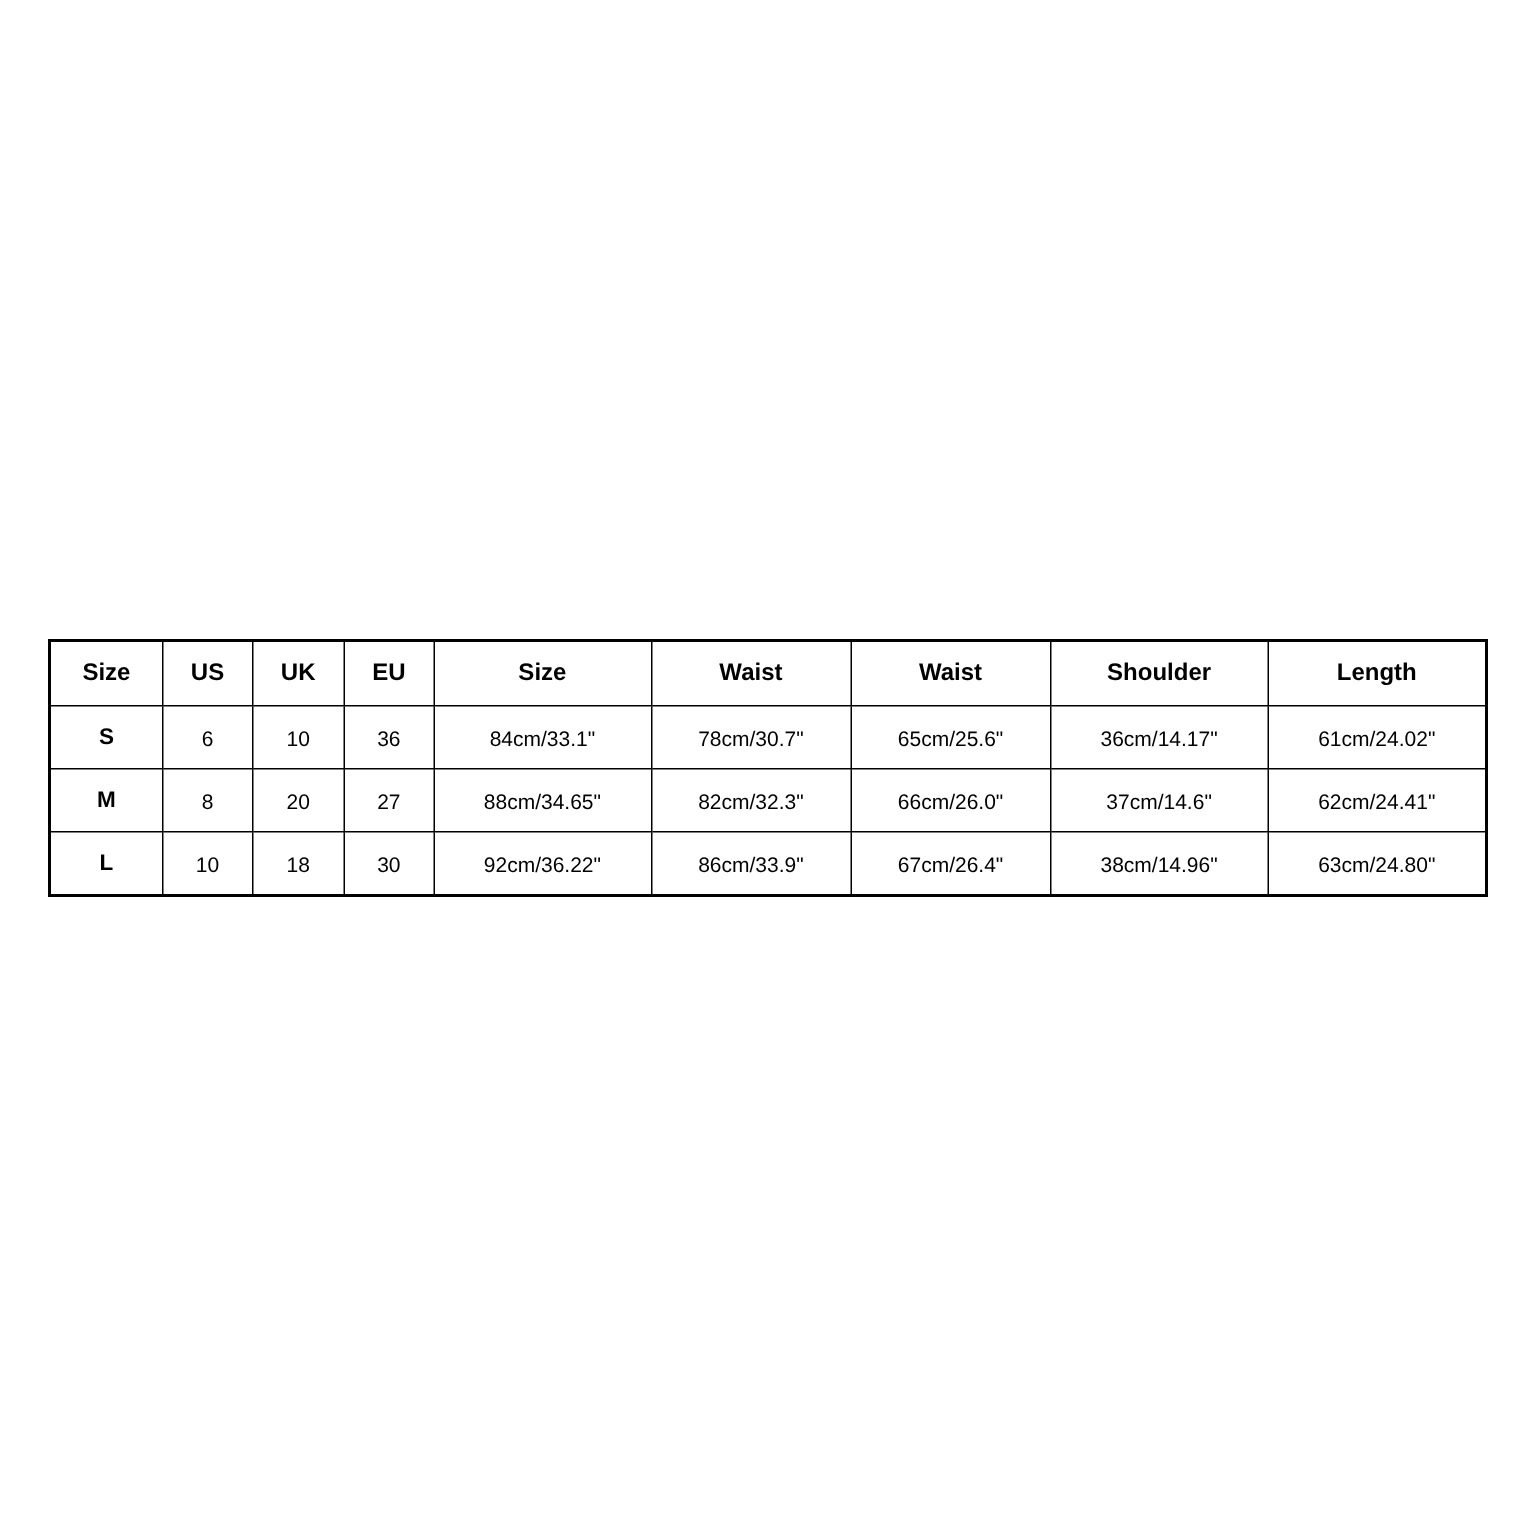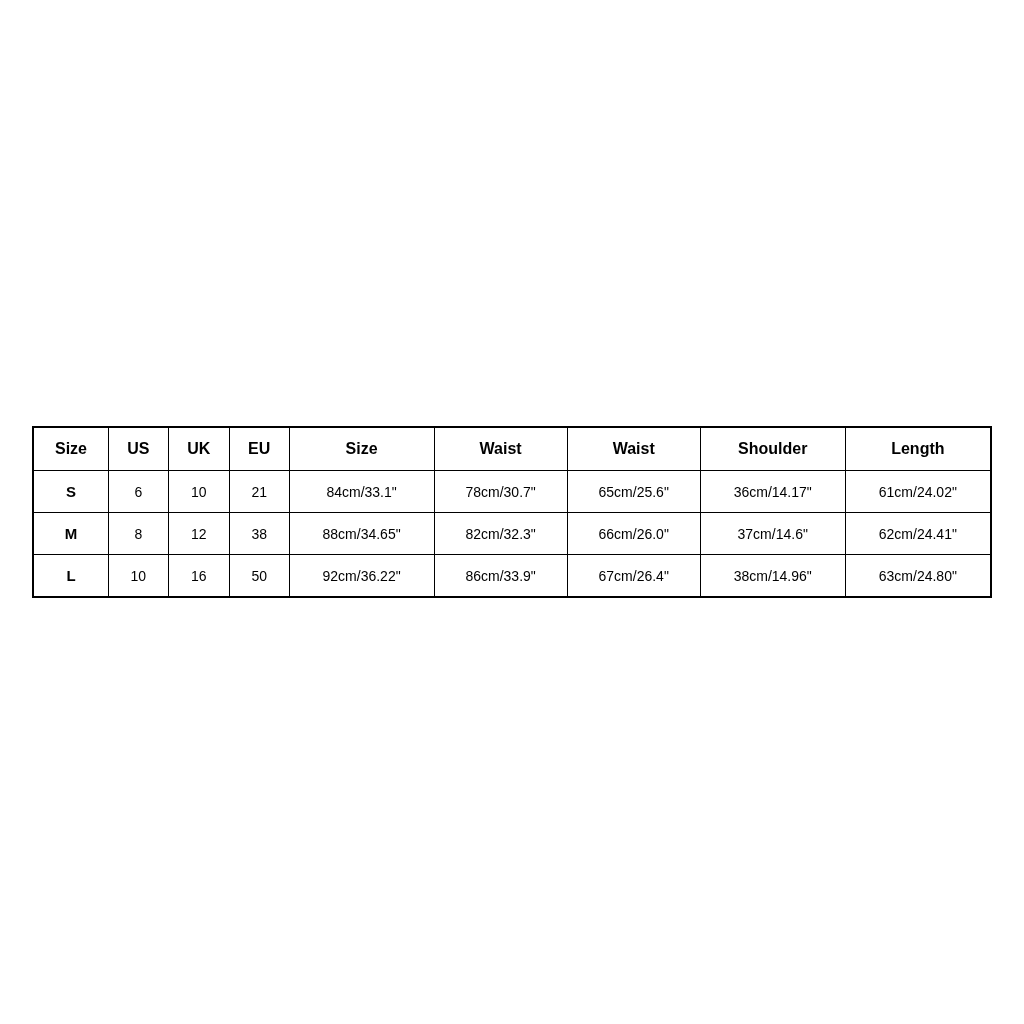--- a/index.html
+++ b/index.html
@@ -67,43 +67,43 @@
         <th>Waist</th>
         <th>Shoulder</th>
         <th>Length</th>
       </tr>
     </thead>
     <tbody>
       <tr>
         <td>S</td>
         <td>6</td>
         <td>10</td>
-        <td>21</td>
+        <td>36</td>
         <td>84cm/33.1"</td>
         <td>78cm/30.7"</td>
         <td>65cm/25.6"</td>
         <td>36cm/14.17"</td>
         <td>61cm/24.02"</td>
       </tr>
       <tr>
         <td>M</td>
         <td>8</td>
-        <td>12</td>
-        <td>38</td>
+        <td>20</td>
+        <td>27</td>
         <td>88cm/34.65"</td>
         <td>82cm/32.3"</td>
         <td>66cm/26.0"</td>
         <td>37cm/14.6"</td>
         <td>62cm/24.41"</td>
       </tr>
       <tr>
         <td>L</td>
         <td>10</td>
-        <td>16</td>
-        <td>50</td>
+        <td>18</td>
+        <td>30</td>
         <td>92cm/36.22"</td>
         <td>86cm/33.9"</td>
         <td>67cm/26.4"</td>
         <td>38cm/14.96"</td>
         <td>63cm/24.80"</td>
       </tr>
     </tbody>
   </table>
 </div>
 

